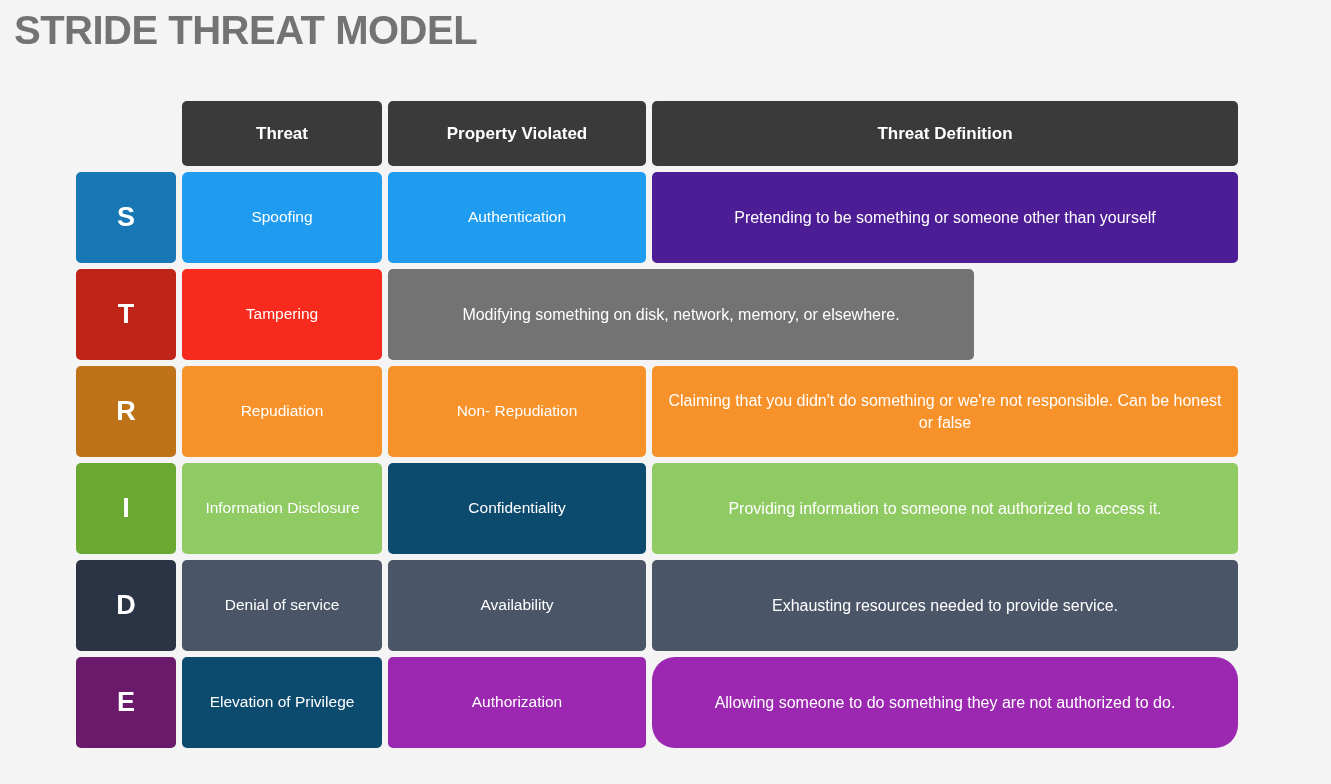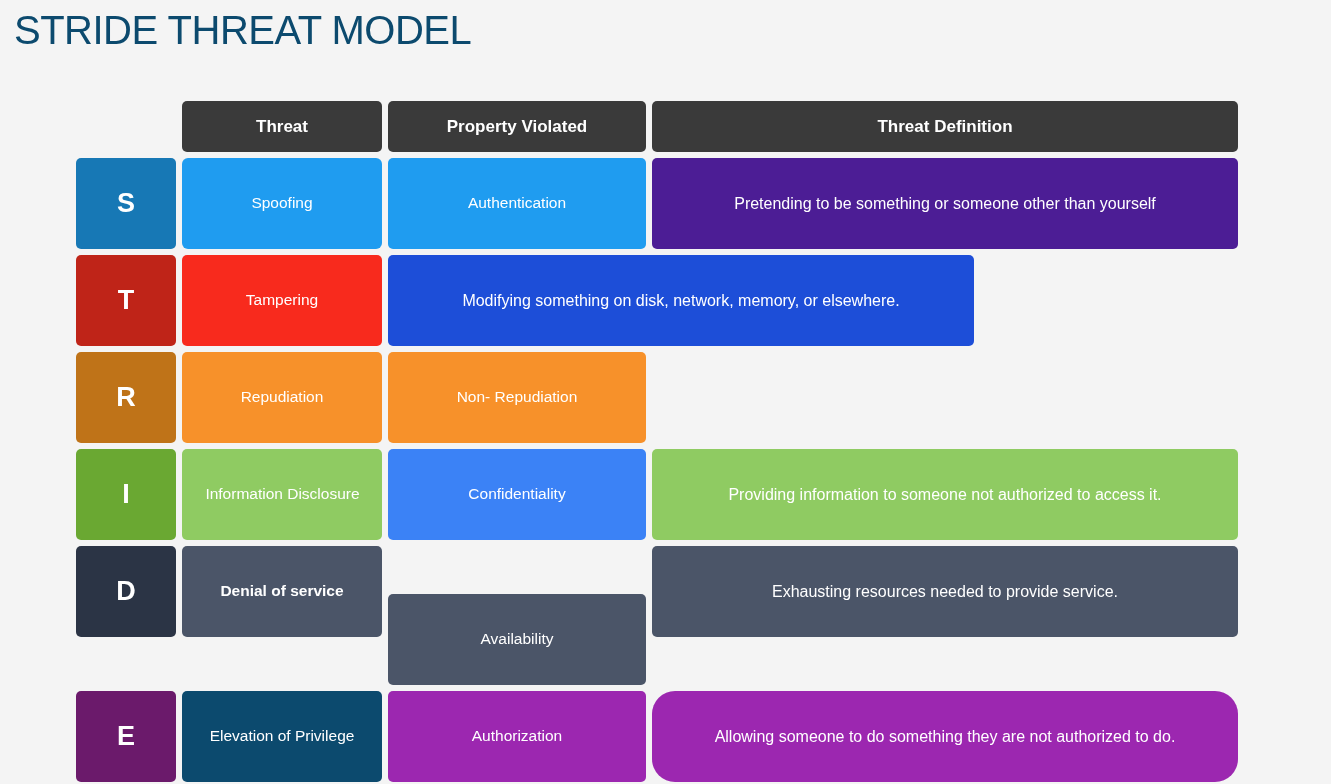--- a/index.html
+++ b/index.html
@@ -18,22 +18,22 @@
     width: 1331px;
     height: 784px;
     box-sizing: border-box;
     background: #f4f4f4;
   }
   .title {
     position: absolute;
     left: 14px;
     top: 8px;
     font-size: 40px;
-    font-weight: normal;
-    color: #0c4a6e;
+    font-weight: bold;
+    color: #737373;
     letter-spacing: -0.5px;
   }
   .table {
     position: absolute;
     left: 76px;
     top: 101px;
     width: 1206px;
   }
   .row {
     display: flex;
@@ -50,21 +50,21 @@
     border-radius: 5px;
   }
   
   .c-letter { width: 100px; }
   .c-threat { width: 200px; }
   .c-prop   { width: 258px; }
   .c-def    { width: 586px; }
 
   
   .header-row .cell {
-    height: 51px;
+    height: 65px;
     background: #3a3a3a;
     font-size: 17px;
     font-weight: bold;
   }
   .header-row .c-letter {
     background: transparent;
   }
 
   
   .data-row .cell {
@@ -100,40 +100,41 @@
     <div class="row data-row">
       <div class="cell c-letter" style="background: rgb(23, 120, 181);">S</div>
       <div class="cell c-threat" style="background: rgb(31, 156, 240); border-radius: 6px;">Spoofing</div>
       <div class="cell c-prop" style="background: rgb(31, 156, 240);">Authentication</div>
       <div class="cell c-def" style="background: #4c1d95;">Pretending to be something or someone other than yourself</div>
     </div>
 
     <div class="row data-row">
       <div class="cell c-letter" style="background: rgb(191, 36, 24);">T</div>
       <div class="cell c-threat" style="background: rgb(248, 42, 29);">Tampering</div>
-      <div class="cell c-def" style="background: #1d4ed8;">Modifying something on disk, network, memory, or elsewhere.</div>
+      <div class="cell c-def" style="background: #737373;">Modifying something on disk, network, memory, or elsewhere.</div>
     </div>
 
     <div class="row data-row">
       <div class="cell c-letter" style="background: rgb(191, 115, 24);">R</div>
       <div class="cell c-threat" style="background: rgb(247, 145, 42);">Repudiation</div>
       <div class="cell c-prop" style="background: rgb(247, 145, 42);">Non- Repudiation</div>
+      <div class="cell c-def" style="background: rgb(247, 145, 42);">Claiming that you didn't do something or we're not responsible. Can be honest or false</div>
     </div>
 
     <div class="row data-row">
       <div class="cell c-letter" style="background: rgb(106, 168, 50);">I</div>
       <div class="cell c-threat" style="background: rgb(143, 203, 98); padding-left: 11px;">Information Disclosure</div>
-      <div class="cell c-prop" style="background: #3b82f6;">Confidentiality</div>
+      <div class="cell c-prop" style="background: #0c4a6e;">Confidentiality</div>
       <div class="cell c-def" style="background: rgb(143, 203, 98);">Providing information to someone not authorized to access it.</div>
     </div>
 
     <div class="row data-row">
       <div class="cell c-letter" style="background: rgb(43, 52, 69);">D</div>
-      <div class="cell c-threat" style="background: rgb(75, 85, 104); font-weight: bold;">Denial of service</div>
-      <div class="cell c-prop" style="background: rgb(75, 85, 104); margin-top: 48px;">Availability</div>
+      <div class="cell c-threat" style="background: rgb(75, 85, 104);">Denial of service</div>
+      <div class="cell c-prop" style="background: rgb(75, 85, 104);">Availability</div>
       <div class="cell c-def" style="background: rgb(75, 85, 104);">Exhausting resources needed to provide service.</div>
     </div>
 
     <div class="row data-row">
       <div class="cell c-letter" style="background: rgb(107, 26, 107);">E</div>
       <div class="cell c-threat" style="background: #0c4a6e;">Elevation of Privilege</div>
       <div class="cell c-prop" style="background: rgb(156, 39, 176);">Authorization</div>
       <div class="cell c-def" style="background: rgb(156, 39, 176); border-radius: 23px;">Allowing someone to do something they are not authorized to do.</div>
     </div>
 

